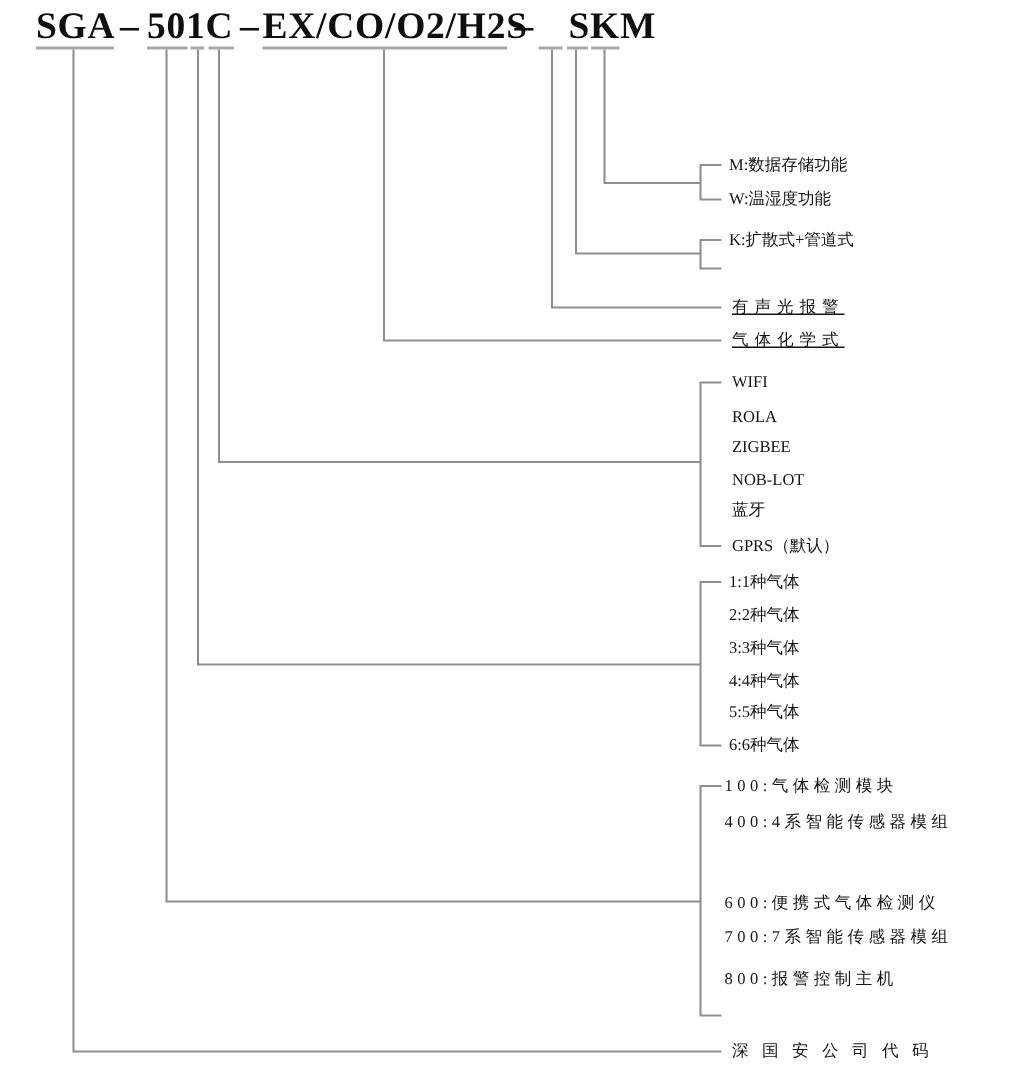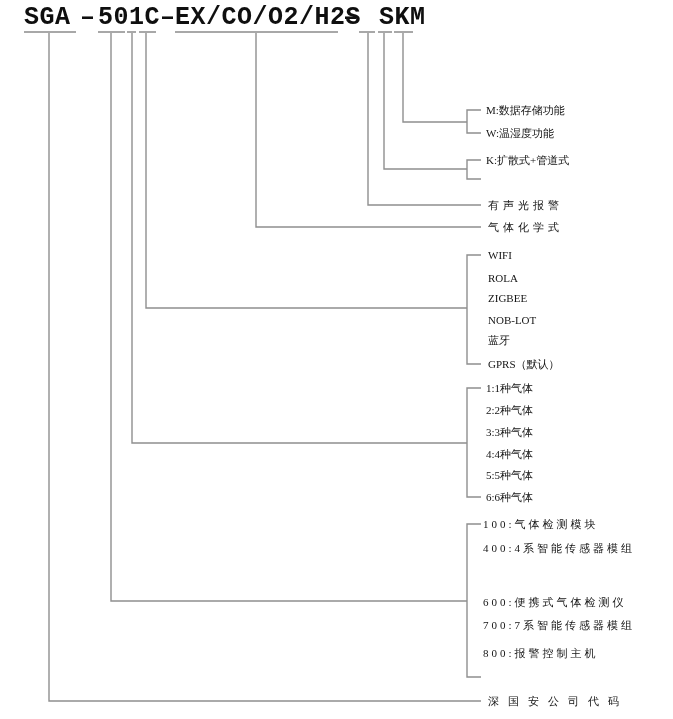--- a/index.html
+++ b/index.html
@@ -3,30 +3,30 @@
 <meta charset="utf-8">
 <style>
   html,body{margin:0;padding:0;background:#ffffff;}
   .stage{
     position:relative;width:673px;height:719px;background:#ffffff;overflow:hidden;
     font-family:"Liberation Serif","DejaVu Serif",serif;
   }
   svg.lines{position:absolute;left:0;top:0;width:673px;height:719px;}
   .title-seg,.title-sep{
     position:absolute;top:4px;
-    font-family:Liberation Mono, monospace;
+    font-family:Liberation Serif, serif;
     font-weight:700;font-size:25px;line-height:27px;color:#0f0f0f;
     letter-spacing:0.5px;white-space:nowrap;
   }
   .lbl{
     position:absolute;font-size:11px;line-height:18px;color:#141414;
     white-space:nowrap;font-family:"Liberation Serif","DejaVu Serif",serif;
   }
   .sp3{letter-spacing:3px;}
-  .sp4{letter-spacing:4px;}
+  .sp4{letter-spacing:4px;text-decoration:underline;}
   .sp9{letter-spacing:9px;}
 </style>
 </head>
 <body>
 
 <div class="stage">
 
   <svg class="lines" viewBox="0 0 673 719" xmlns="http://www.w3.org/2000/svg" fill="none" stroke="#8f8f8f" stroke-width="1.4">
 
     <g stroke="#a8a8a8" stroke-width="2">

